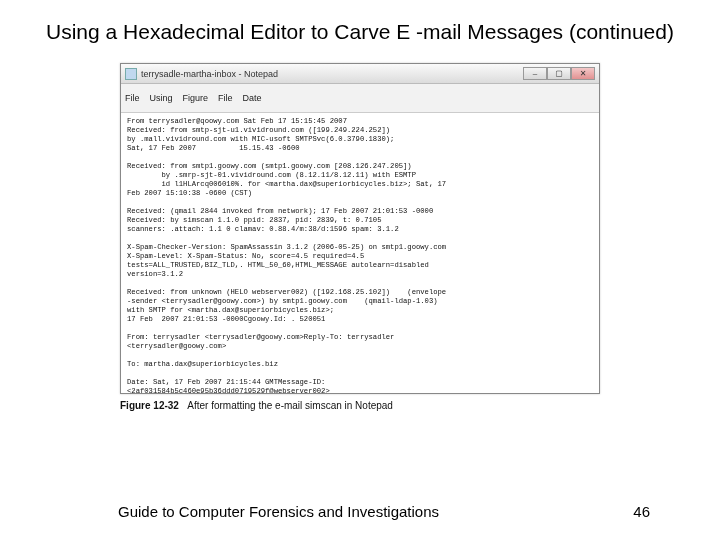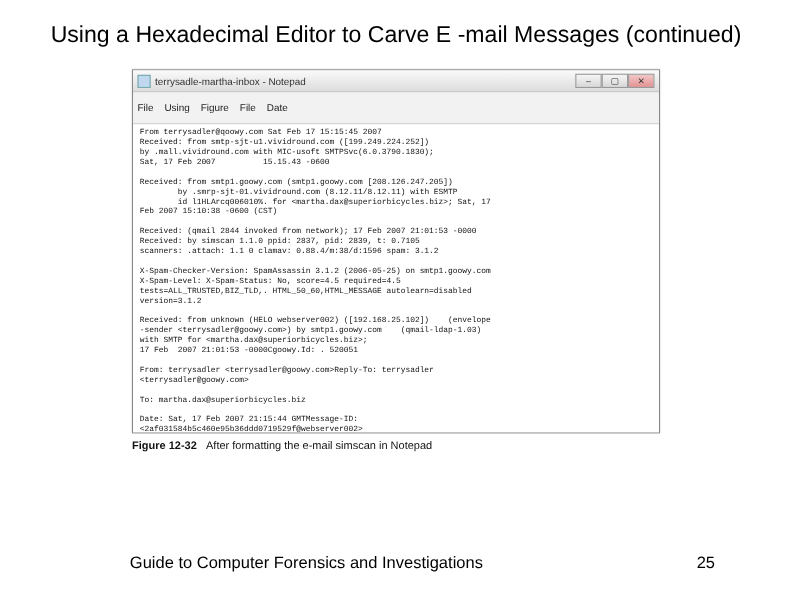--- a/index.html
+++ b/index.html
@@ -149,14 +149,14 @@
 &lt;2af031584b5c460e95b36ddd0719529f@webserver002&gt;
 Subject: InvestorsMIME-Version: 1.0X-Mailer: goowy mail -</div>
 </div>
 
 <div class="caption">
   <b>Figure 12-32</b>&nbsp;&nbsp;&nbsp;<span>After formatting the e-mail simscan in Notepad</span>
 </div>
 
 <div class="footer">
   <span>Guide to Computer Forensics and Investigations</span>
-  <span>25</span>
+  <span>46</span>
 </div>
 
 </body></html>

